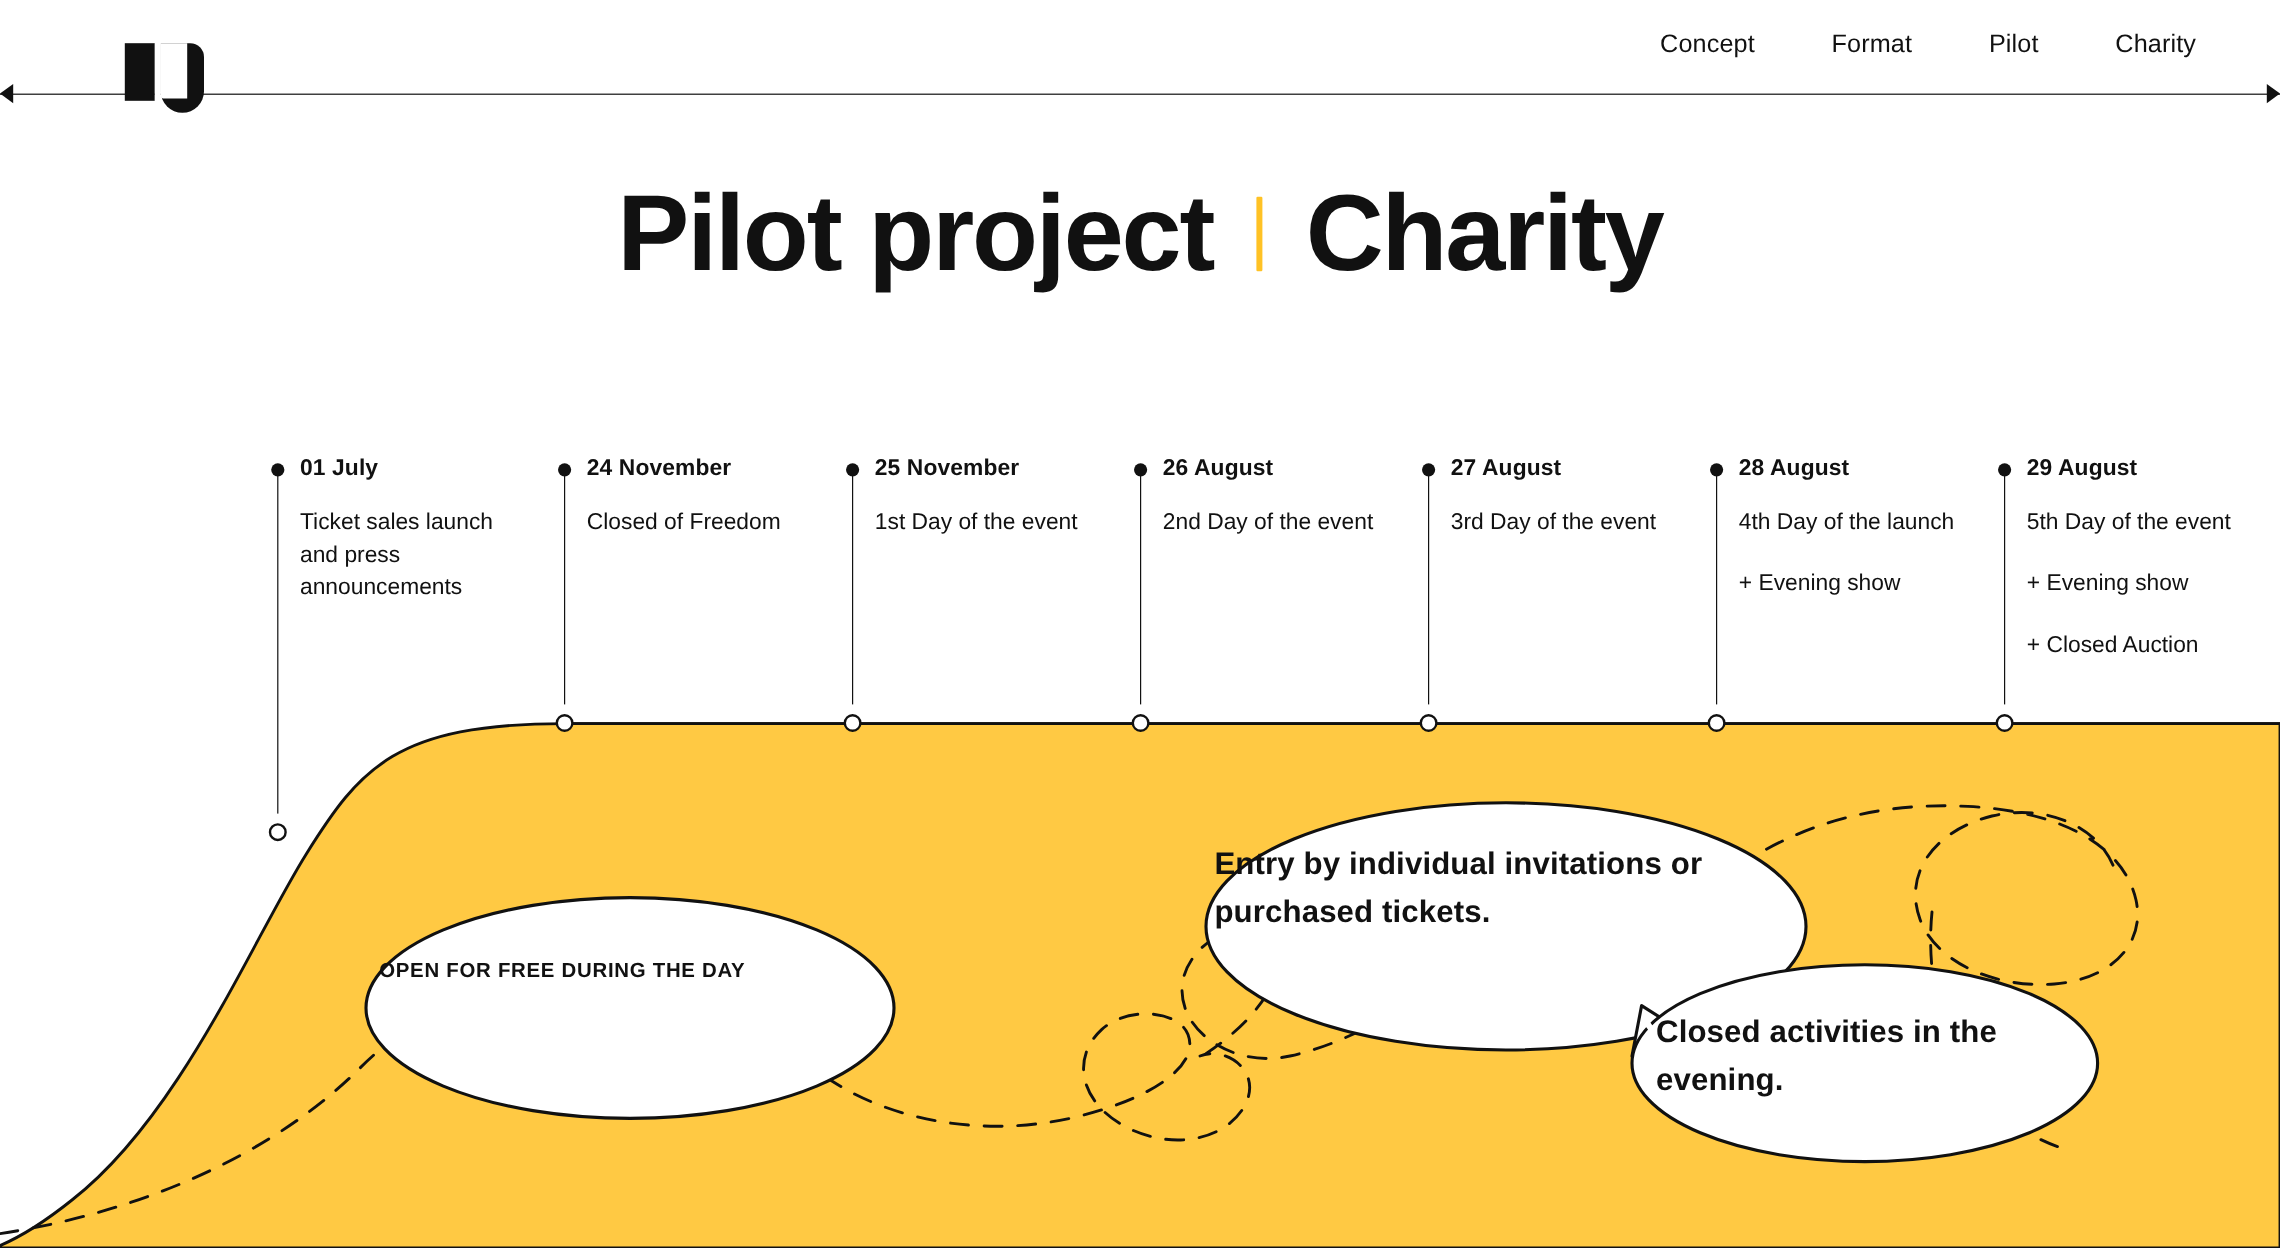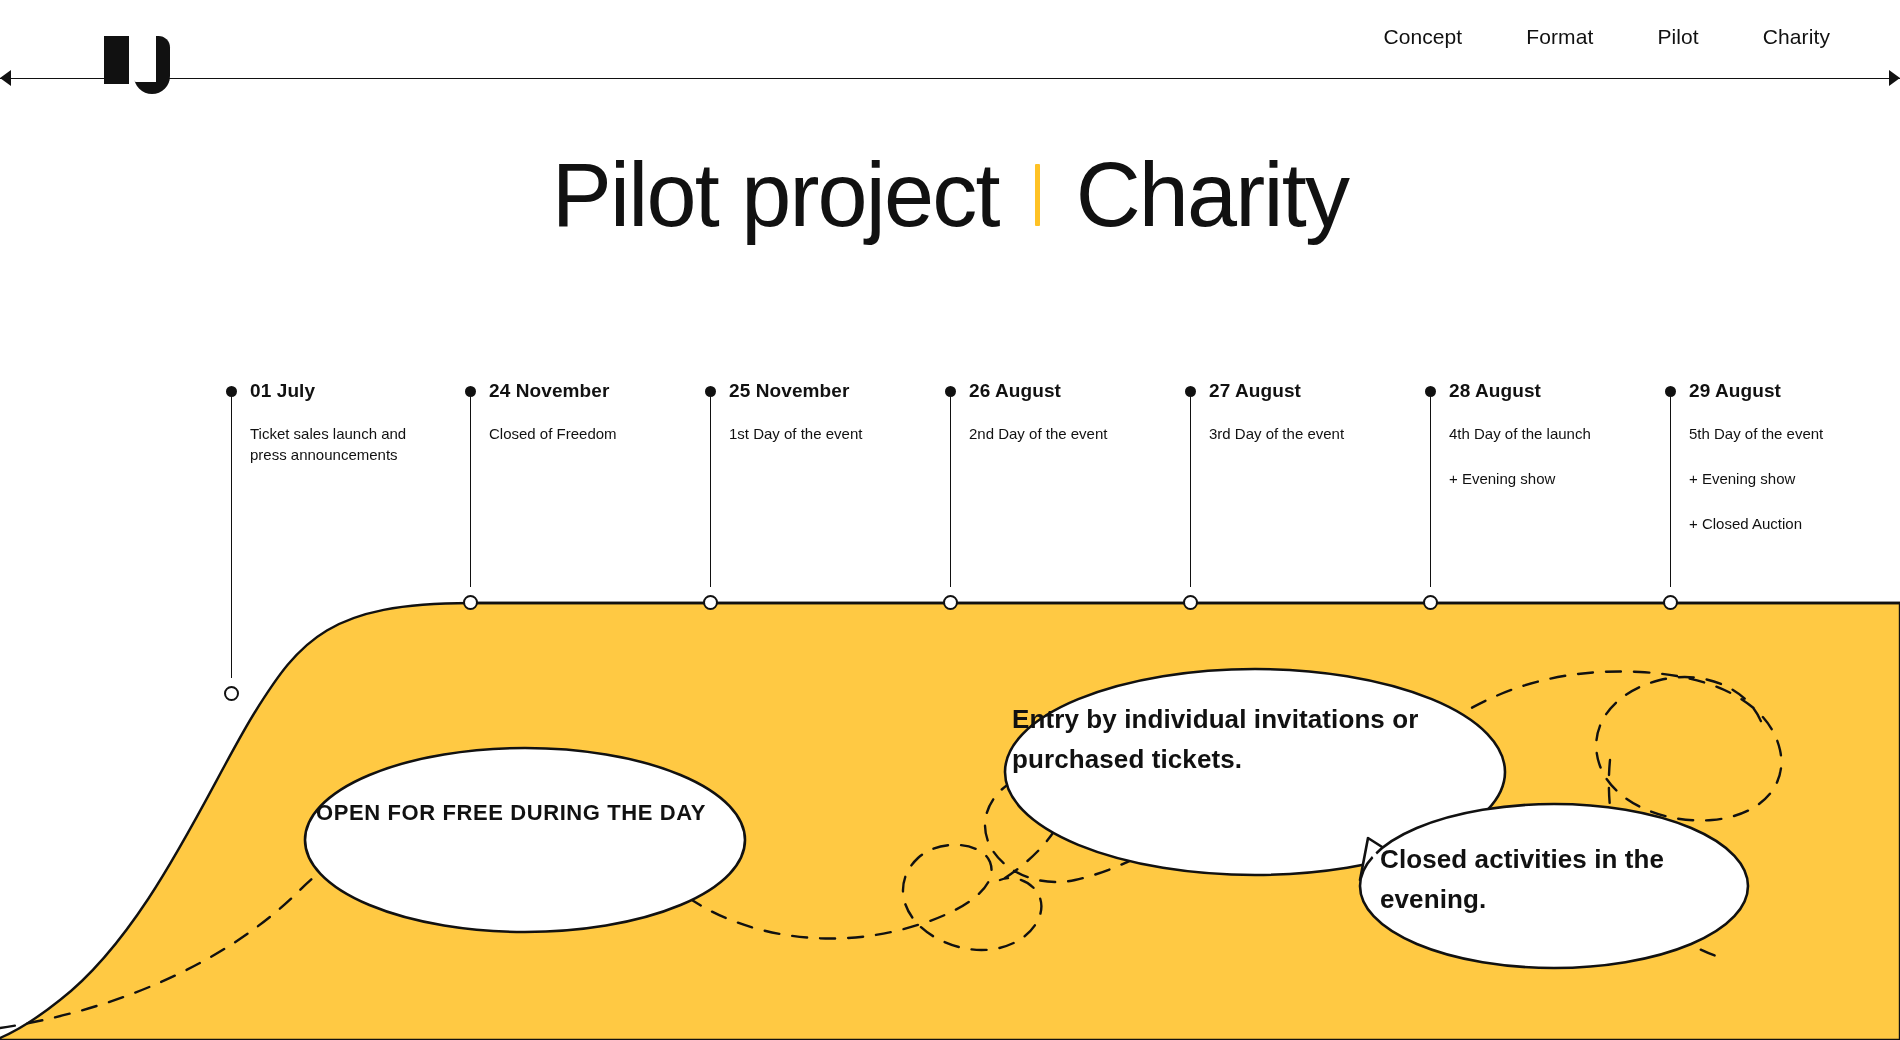--- a/index.html
+++ b/index.html
@@ -104,21 +104,21 @@
     position: absolute;
     left: 0;
     top: 148px;
     width: 1900px;
     display: flex;
     justify-content: center;
     align-items: center;
   }
   .title-text {
     font-size: 90px;
-    font-weight: 400;
+    font-weight: 700;
     letter-spacing: -1.8px;
     line-height: 1.05;
     color: #111111;
     white-space: nowrap;
   }
   .title-divider {
     width: 5px;
     height: 62px;
     background: #FFC225;
     margin: 0 36px;
@@ -168,21 +168,21 @@
   .tl-date {
     font-size: 19px;
     font-weight: 700;
     letter-spacing: 0.1px;
     color: #111111;
     line-height: 1.2;
     margin: 0 0 20px 0;
     white-space: nowrap;
   }
   .tl-line {
-    font-size: 15px;
+    font-size: 19px;
     font-weight: 400;
     color: #111111;
     line-height: 1.42;
     margin: 0 0 24px 0;
   }
   .tl-line:last-child { margin-bottom: 0; }
 
   .tl-ring {
     position: absolute;
     width: 15px; height: 15px;
@@ -200,21 +200,21 @@
   }
   .bubble-text {
     position: absolute;
     font-weight: 700;
     color: #111111;
     pointer-events: none;
   }
   .bubble-a {
     left: 316px; top: 795px;
     width: 418px;
-    font-size: 22px;
+    font-size: 17px;
     line-height: 1.62;
     letter-spacing: 0.6px;
   }
   .bubble-b {
     left: 1012px; top: 700px;
     width: 430px;
     font-size: 26px;
     line-height: 1.52;
     letter-spacing: 0.1px;
   }

